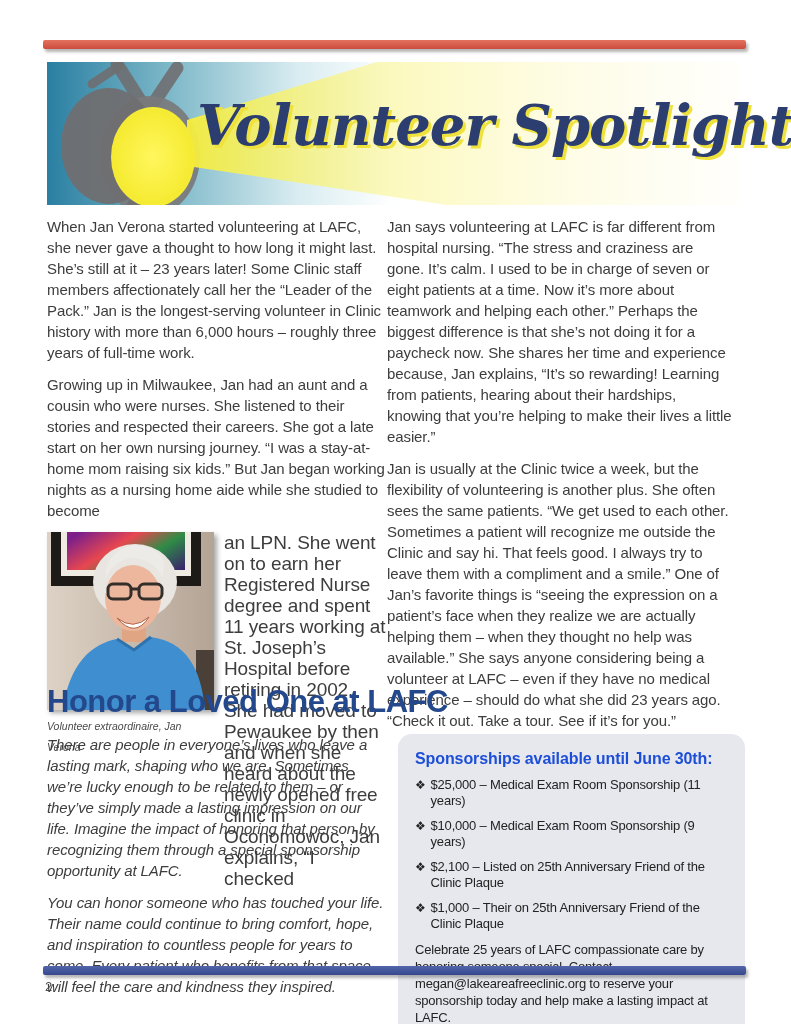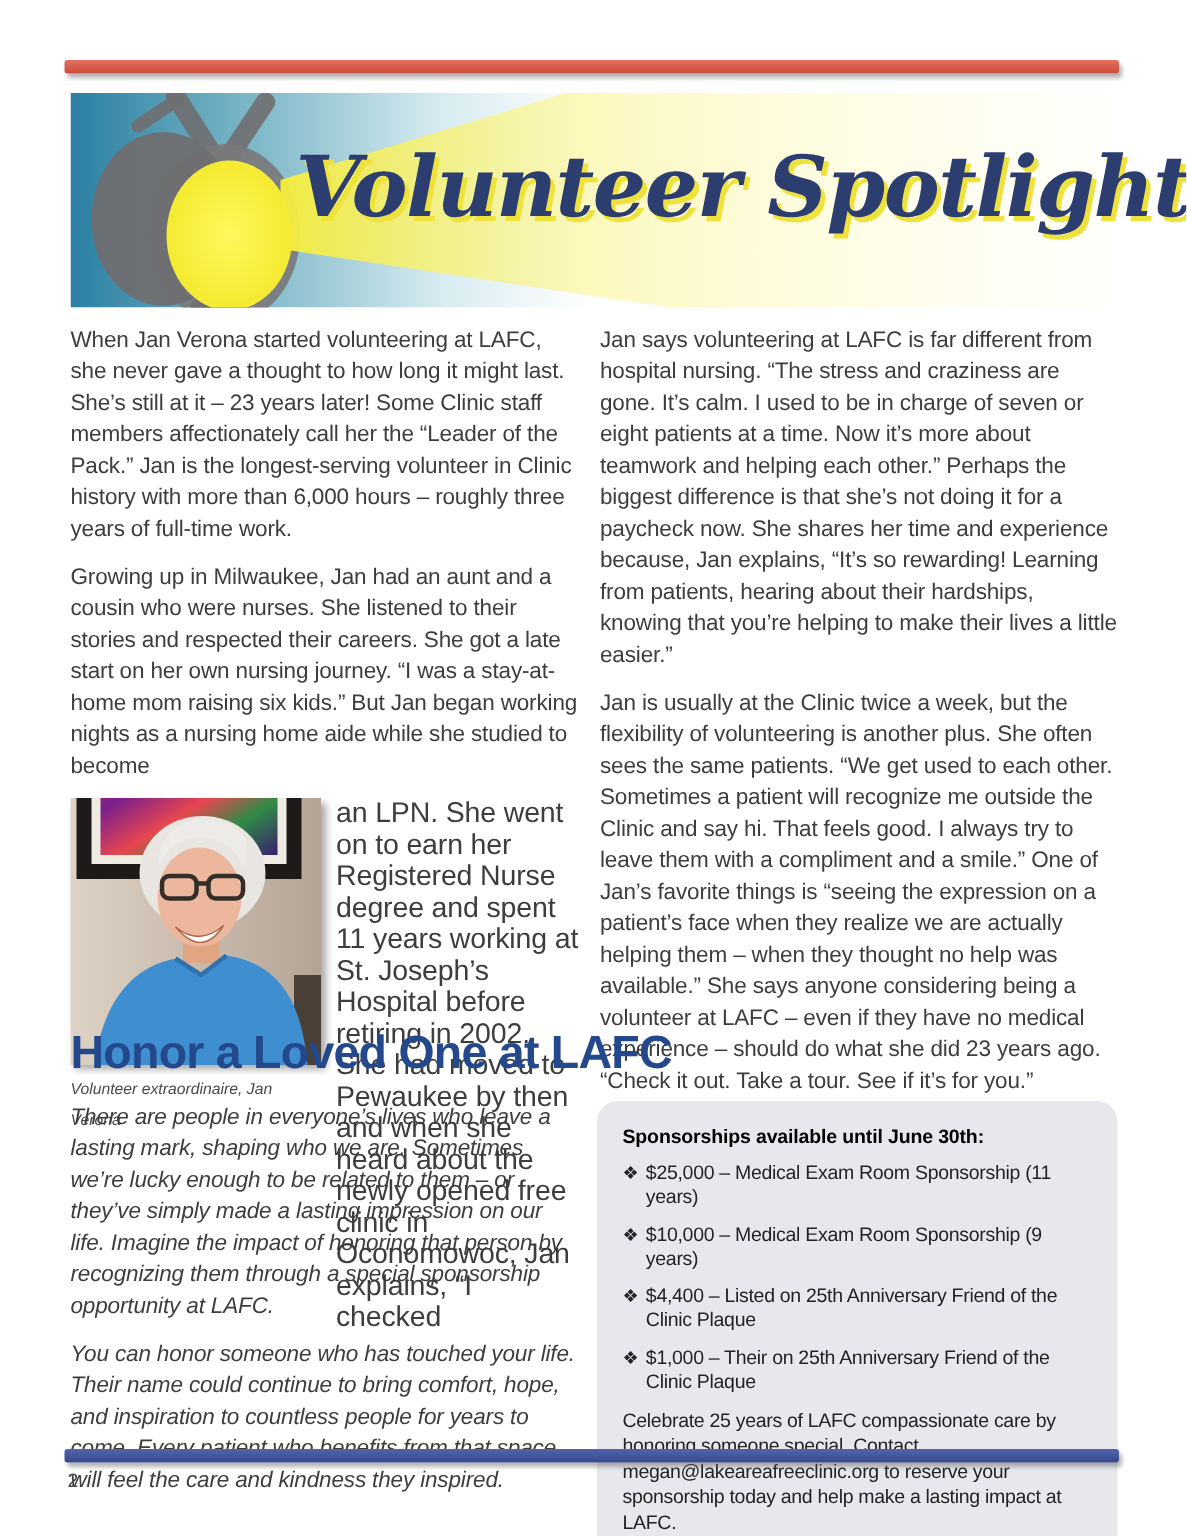--- a/index.html
+++ b/index.html
@@ -19,21 +19,21 @@
   .banner svg{position:absolute;left:0;top:0;}
   .banner-title{
     position:absolute;left:150px;right:0;top:30px;text-align:center;
     font-family:"DejaVu Serif",serif;font-style:italic;font-weight:bold;
     font-size:56px;letter-spacing:-1px;color:#2c3e70;
     text-shadow:3px 3px 0 #f0e23c;
     white-space:nowrap;
   }
 
   
-  .story{position:absolute;left:47px;top:216px;width:698px;display:flex;gap:13px;}
+  .story{position:absolute;left:47px;top:216px;width:698px;display:flex;}
   .col{font-size:15px;line-height:21px;letter-spacing:-0.1px;}
   .col.left{width:340px;}
   .col.right{width:345px;}
   .col p{margin:0 0 11px 0;}
   .wrap-row{display:flex;gap:10px;margin-top:3px;}
   .figure{width:167px;flex:0 0 167px;}
   .figure svg{display:block;box-shadow:3px 3px 5px rgba(0,0,0,.35);}
   .caption{font-size:10.5px;font-style:italic;color:#4a4a4a;margin-top:6px;letter-spacing:0;}
   .wrap-text{flex:1;font-size:19px;line-height:21px;}
 
@@ -43,21 +43,21 @@
     font-size:31px;font-weight:bold;color:#24488c;letter-spacing:-0.5px;
     margin:0 0 14px 0;
   }
   .honor-cols{display:flex;gap:11px;}
   .honor-left{width:340px;font-size:15px;line-height:21px;letter-spacing:-0.1px;}
   .honor-left p{margin:0 0 11px 0;font-style:italic;}
   .sponsor-box{
     width:347px;box-sizing:border-box;background:#e7e8ee;border-radius:14px;
     padding:16px 15px 14px 17px;
   }
-  .sponsor-title{font-size:13px;font-weight:bold;color:#000000;margin:0 0 9px 0;letter-spacing:-0.1px;}
+  .sponsor-title{font-size:16px;font-weight:bold;color:#1d4ed8;margin:0 0 9px 0;letter-spacing:-0.1px;}
   .sponsor-list{list-style:none;margin:0;padding:0;}
   .sponsor-list li{display:flex;gap:5px;margin-bottom:9px;font-size:13px;line-height:16px;color:#232323;letter-spacing:-0.2px;}
   .sponsor-list .bullet{flex:0 0 auto;color:#232323;font-size:12px;line-height:16px;}
   .sponsor-footer{font-size:13px;line-height:17px;color:#232323;margin-top:3px;letter-spacing:-0.2px;}
 </style>
 </head>
 <body>
 
 <div class="page">
 
@@ -168,21 +168,21 @@
           <li>
             <span class="bullet">❖</span>
             <span>$25,000 – Medical Exam Room Sponsorship (11 years)</span>
           </li>
           <li>
             <span class="bullet">❖</span>
             <span>$10,000 – Medical Exam Room Sponsorship (9 years)</span>
           </li>
           <li>
             <span class="bullet">❖</span>
-            <span>$4,400 – Listed on 25th Anniversary Friend of the Clinic Plaque</span>
+            <span>$2,100 – Listed on 25th Anniversary Friend of the Clinic Plaque</span>
           </li>
           <li>
             <span class="bullet">❖</span>
             <span>$1,000 – Their on 25th Anniversary Friend of the Clinic Plaque</span>
           </li>
         </ul>
         <div class="sponsor-footer">Celebrate 25 years of LAFC compassionate care by honoring someone special. Contact megan@lakeareafreeclinic.org to reserve your sponsorship today and help make a lasting impact at LAFC.</div>
       </div>
     </div>
   </div>

